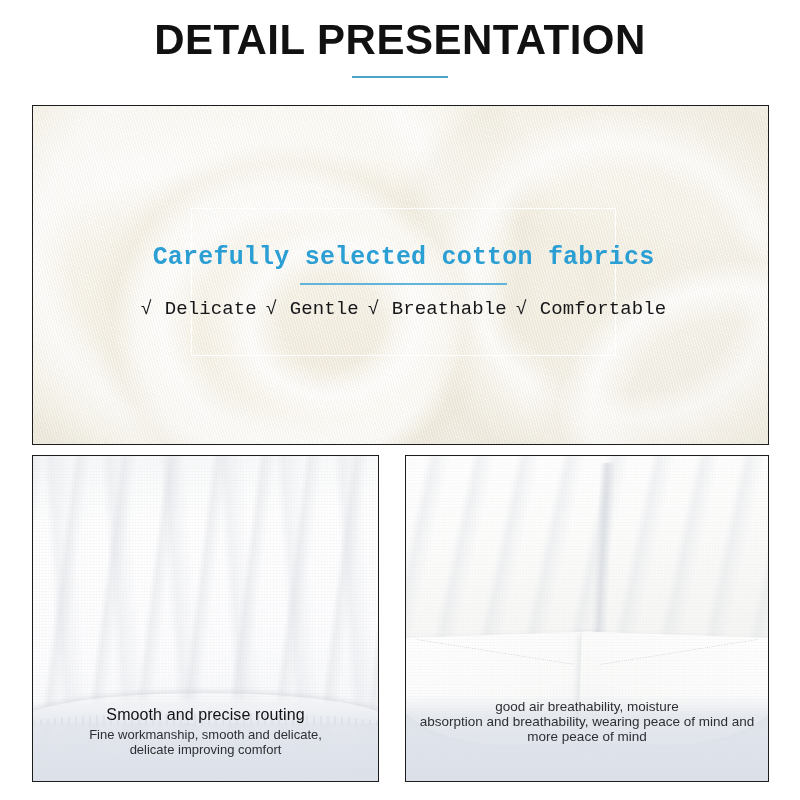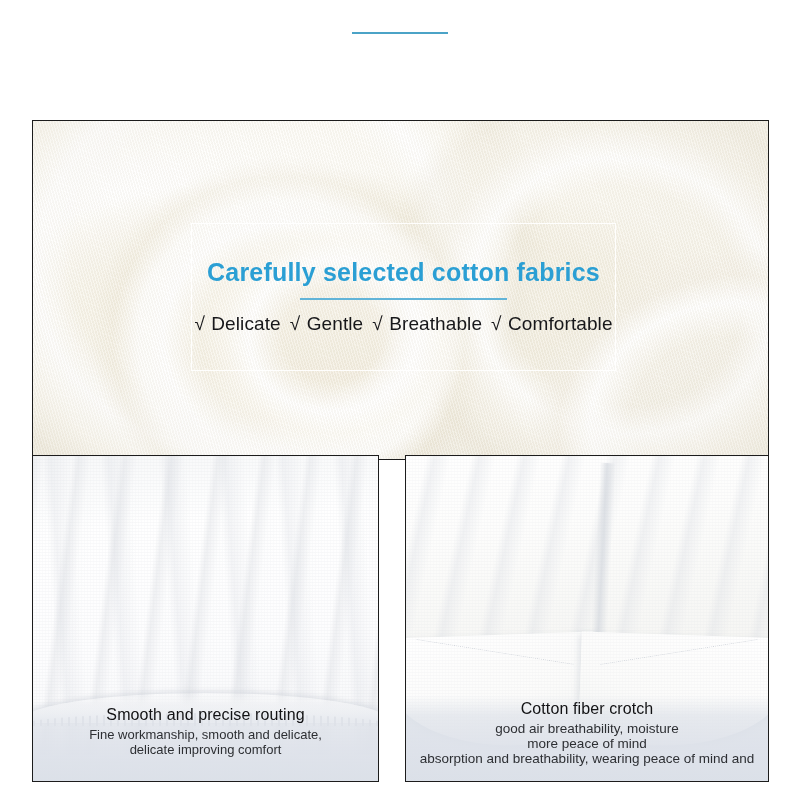--- a/index.html
+++ b/index.html
@@ -40,26 +40,27 @@
     width: 96px;
     height: 2px;
     background: #4ba3c7;
     margin: 14px auto 0 auto;
   }
 
   
   .hero-panel {
     position: absolute;
     left: 32px;
-    top: 120px;
+    top: 105px;
     width: 735px;
     height: 338px;
     border: 1.5px solid #1c1c1c;
     overflow: hidden;
     background: #f3efe6;
+    font-family: Liberation Mono, monospace;
   }
   .bottom-left-panel {
     position: absolute;
     left: 32px;
     top: 455px;
     width: 345px;
     height: 325px;
     border: 1.5px solid #1c1c1c;
     overflow: hidden;
     background: #f4f4f4;
@@ -369,20 +370,21 @@
     line-height: 1.12;
   }
   .cap-line { display: block; white-space: nowrap; }
 </style>
 </head>
 <body>
 
 <div class="page">
 
   <div class="header">
+    <div class="page-title">DETAIL PRESENTATION</div>
     <div class="title-underline"></div>
   </div>
 
   <div class="hero-panel">
     <div class="hero-photo">
       <div class="swirl swirl-a"></div>
       <div class="swirl swirl-d"></div>
       <div class="swirl swirl-b"></div>
       <div class="swirl swirl-e"></div>
       <div class="swirl swirl-c"></div>
@@ -421,22 +423,21 @@
       <div class="br-garment"></div>
       <div class="br-drape"></div>
       <div class="br-vfold"></div>
       <div class="br-leg-left"></div>
       <div class="br-leg-right"></div>
       <div class="br-stitch-left"></div>
       <div class="br-stitch-right"></div>
       <div class="br-weave"></div>
     </div>
     <div class="caption caption-right">
-      <div class="caption-title">Cotton fiber crotch</div>
       <div class="caption-body-sm">
         <span class="cap-line">good air breathability, moisture</span>
+        <span class="cap-line">absorption and breathability, wearing peace of mind and</span>
         <span class="cap-line">more peace of mind</span>
-        <span class="cap-line">absorption and breathability, wearing peace of mind and</span>
       </div>
     </div>
   </div>
 
 </div>
 
 </body></html>

